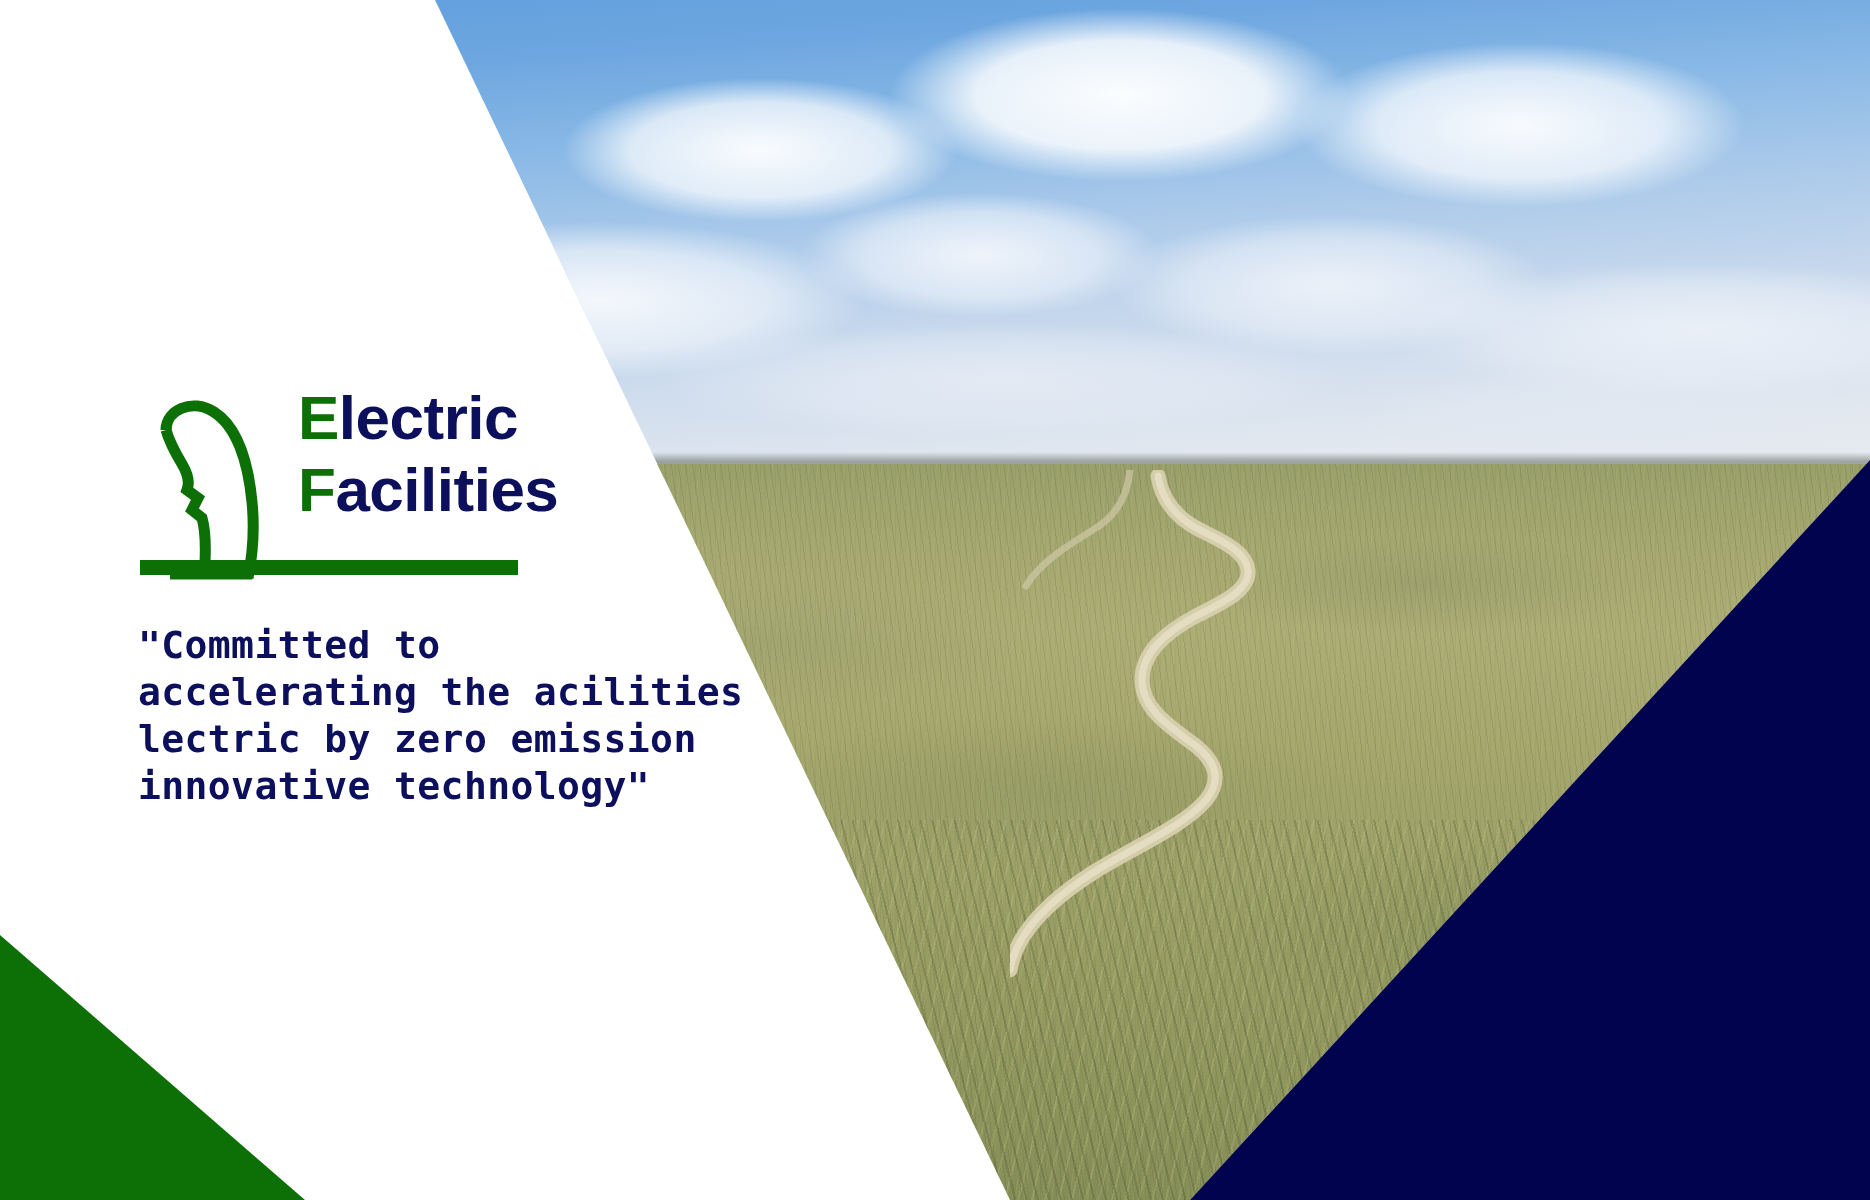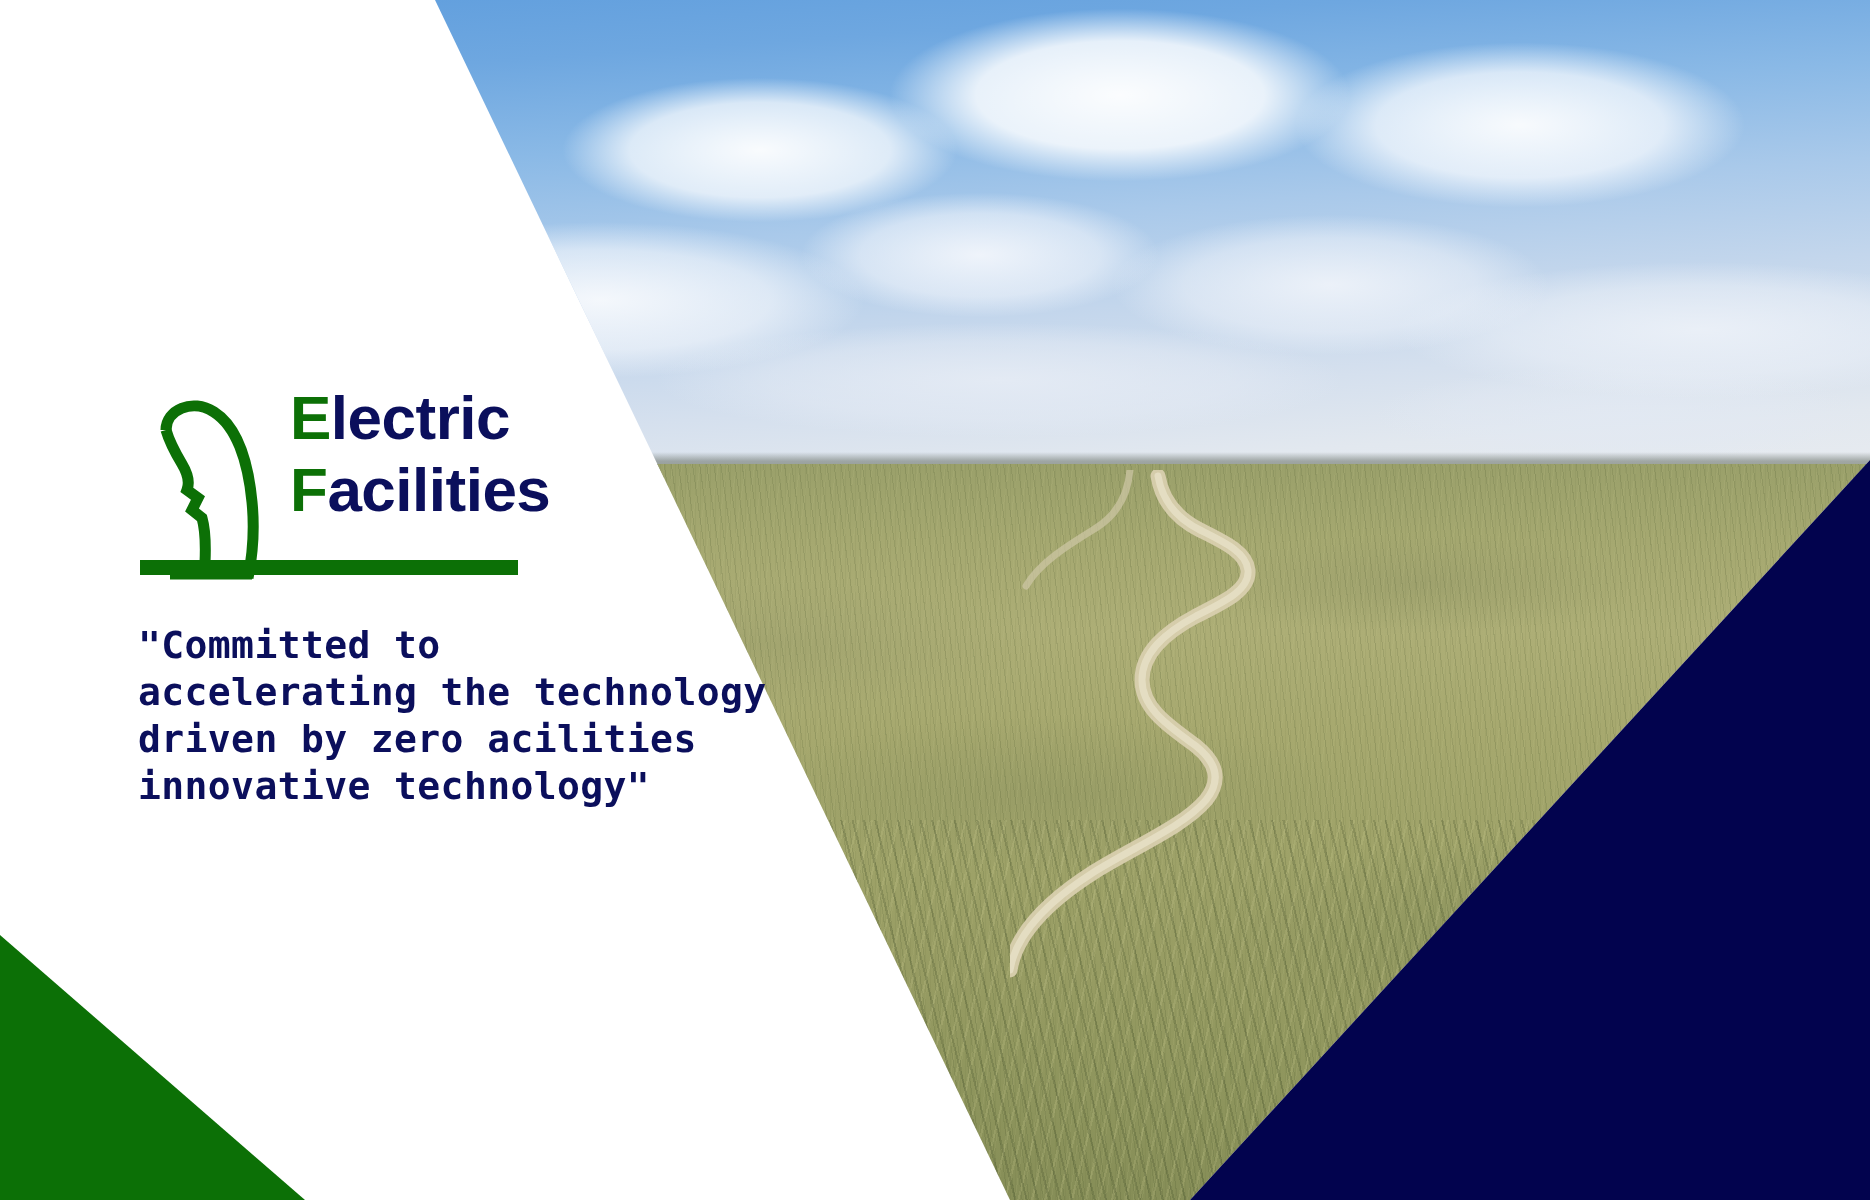--- a/index.html
+++ b/index.html
@@ -106,21 +106,21 @@
   
   .brand {
     position: absolute;
     left: 140px;
     top: 378px;
     width: 720px;
   }
   .brand-row {
     display: flex;
     align-items: flex-start;
-    gap: 8px;
+    gap: 16px;
   }
   .mark {
     width: 120px;
     height: 200px;
     flex: 0 0 120px;
     margin-top: 4px;
   }
   .mark svg { display: block; }
 
   .wordmark {
@@ -208,18 +208,18 @@
         <div class="wm-line" style="color: rgb(11, 15, 92);"><span class="wm-cap" style="color: rgb(12, 112, 6);">E</span><span>lectric</span></div>
         <div class="wm-line" style="color: rgb(11, 15, 92);"><span class="wm-cap" style="color: rgb(12, 112, 6);">F</span><span>acilities</span></div>
       </div>
     </div>
   </div>
 
   <div class="rule" style="background: rgb(12, 112, 6);"></div>
 
   <div class="tagline" style="color: rgb(11, 15, 92);">
     <span>"Committed to</span>
-    <span>accelerating the technology</span>
-    <span>driven by zero acilities</span>
+    <span>accelerating the acilities</span>
+    <span>lectric by zero emission</span>
     <span>innovative technology"</span>
   </div>
 
 </div>
 
 </body></html>

